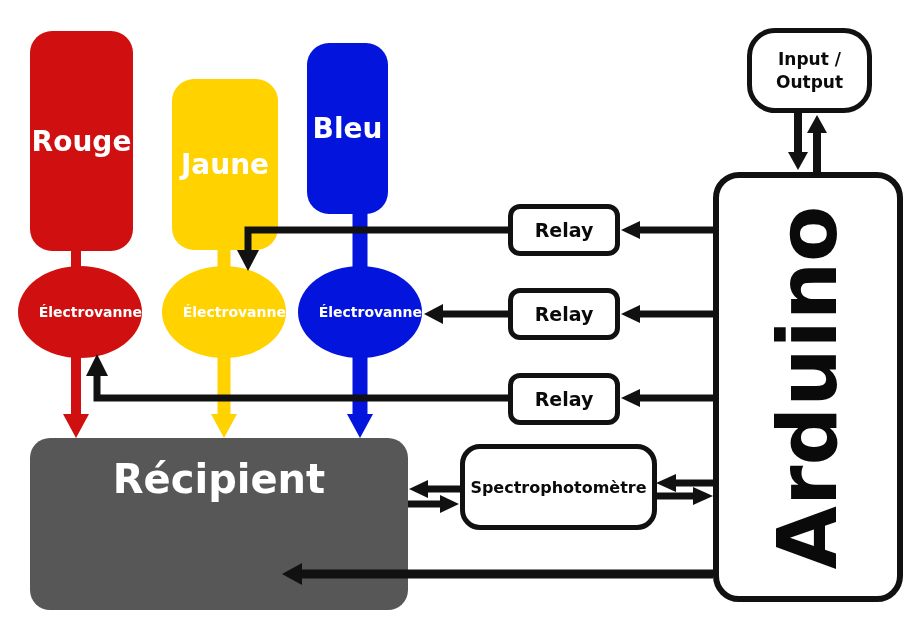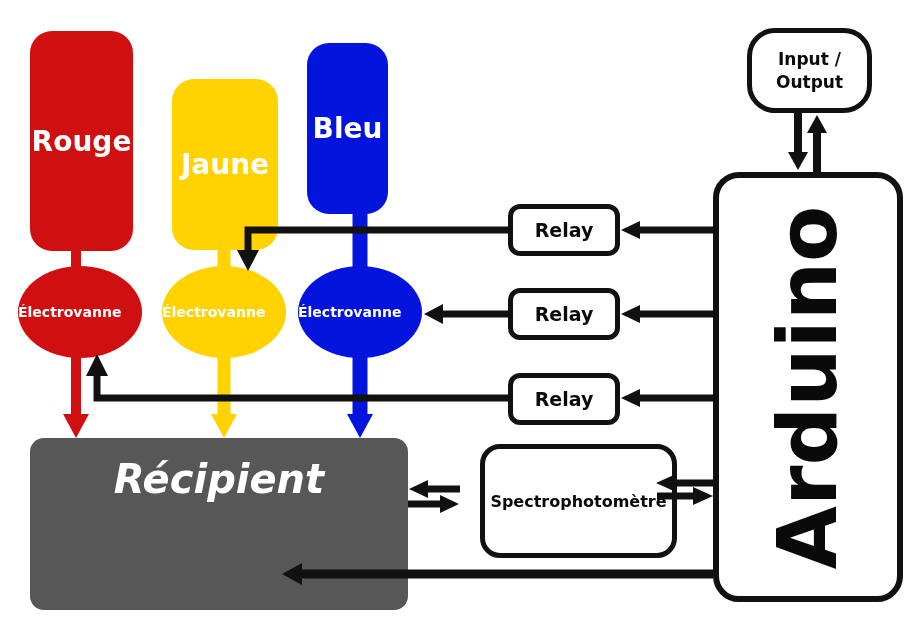--- a/index.html
+++ b/index.html
@@ -8,27 +8,27 @@
     font-family:"DejaVu Sans","Liberation Sans",sans-serif;overflow:hidden;
   }
   .abs{position:absolute;box-sizing:border-box;}
   
   .tank{border-radius:22px;display:flex;align-items:center;justify-content:center;}
   .tank .lbl{color:#fff;font-weight:bold;font-size:28px;}
   .tank-rouge{background:var(--c-red);}
   .tank-jaune{background:var(--c-yellow);}
   .tank-bleu{background:var(--c-blue);}
   
-  .valve{border-radius:50%;display:flex;align-items:center;justify-content:flex-start;}
+  .valve{border-radius:50%;display:flex;align-items:center;justify-content:flex-end;}
   .valve .lbl{color:#fff;font-weight:bold;font-size:14px;white-space:nowrap;}
   .valve-rouge{background:var(--c-red);}
   .valve-jaune{background:var(--c-yellow);}
   .valve-bleu{background:var(--c-blue);}
   
-  .recipient{background:var(--c-dark);border-radius:14px;font-style:italic;}
+  .recipient{background:var(--c-dark);border-radius:20px;}
   .recipient .title{display:block;text-align:center;color:#fff;font-weight:bold;font-size:40px;padding-top:18px;}
   .mixer{background:#fff;border-radius:50%;display:flex;align-items:center;justify-content:center;}
   .mixer .lbl{color:#0a0a0a;font-weight:bold;font-size:20px;}
   
   .outlined{background:#fff;border:5px solid var(--c-line);display:flex;align-items:center;justify-content:center;text-align:center;}
   .relay{border-radius:12px;}
   .relay .lbl{font-weight:bold;font-size:19px;color:#0a0a0a;text-align:center;}
   .spectro{border-radius:20px;}
   .spectro .lbl{font-weight:bold;font-size:16px;color:#0a0a0a;}
   .io{border-radius:28px;}
@@ -71,21 +71,21 @@
   <div class="abs outlined relay" style="left:508px;top:204px;width:112px;height:52px;">
     <span class="lbl">Relay</span>
   </div>
   <div class="abs outlined relay" style="left:508px;top:288px;width:112px;height:52px;">
     <span class="lbl">Relay</span>
   </div>
   <div class="abs outlined relay" style="left:508px;top:373px;width:112px;height:52px;">
     <span class="lbl">Relay</span>
   </div>
 
-  <div class="abs outlined spectro" style="left:480px;top:444px;width:197px;height:114px;">
+  <div class="abs outlined spectro" style="left:460px;top:444px;width:197px;height:86px;">
     <span class="lbl">Spectrophotomètre</span>
   </div>
 
   <div class="abs outlined io" style="left:747px;top:28px;width:125px;height:85px;">
     <span class="lbl">Input / Output</span>
   </div>
 
   <div class="abs outlined arduino" style="left:713px;top:172px;width:190px;height:430px;">
     <span class="lbl">Arduino</span>
   </div>

